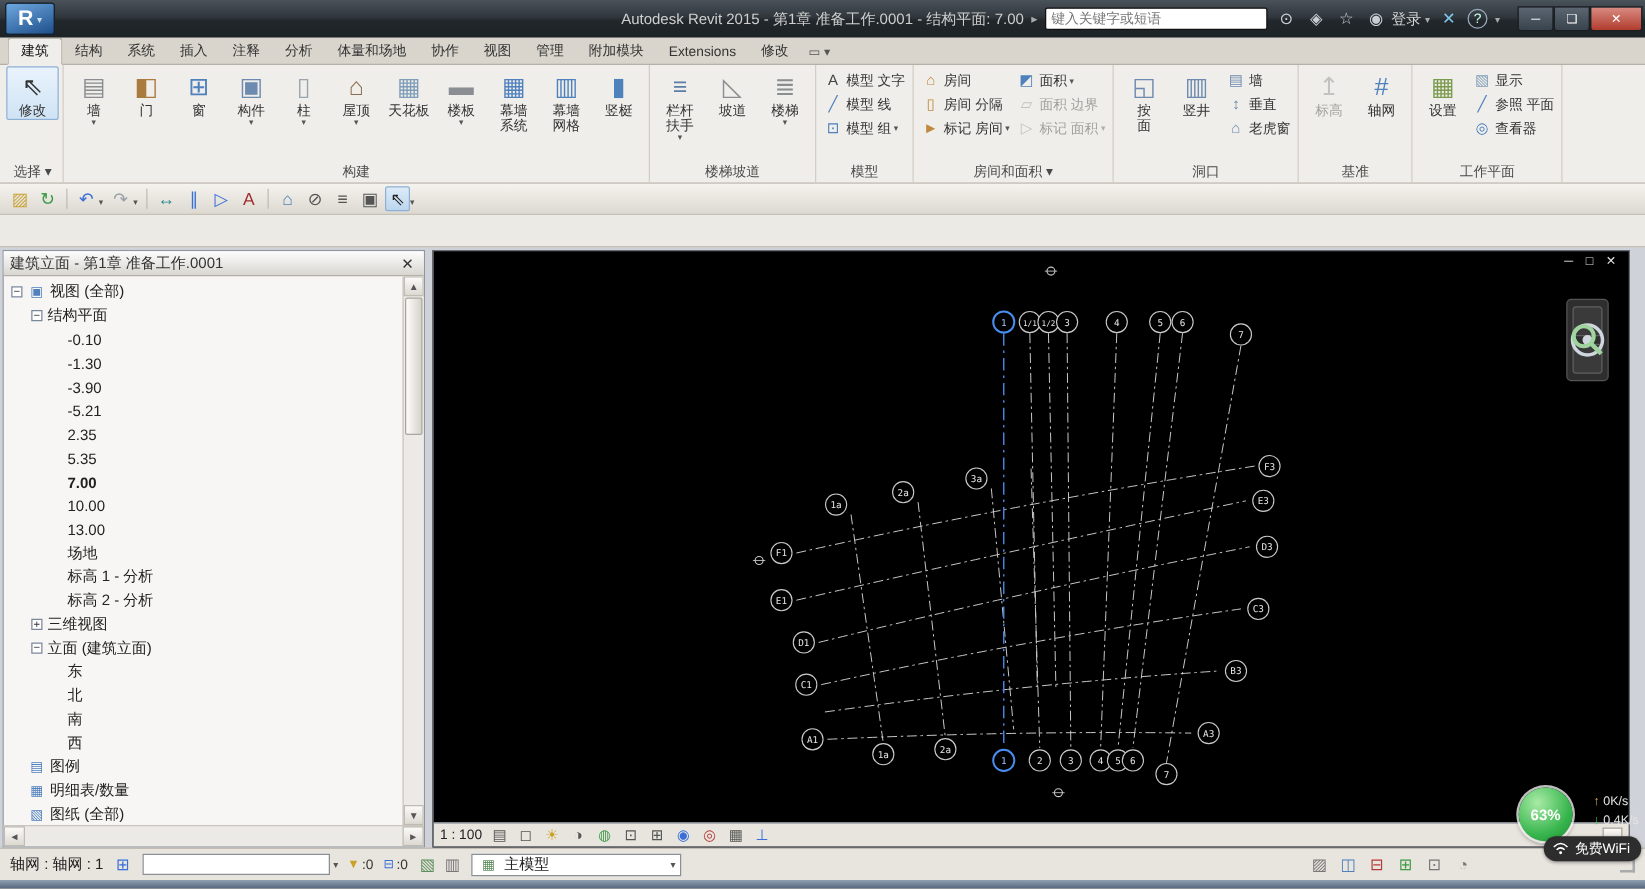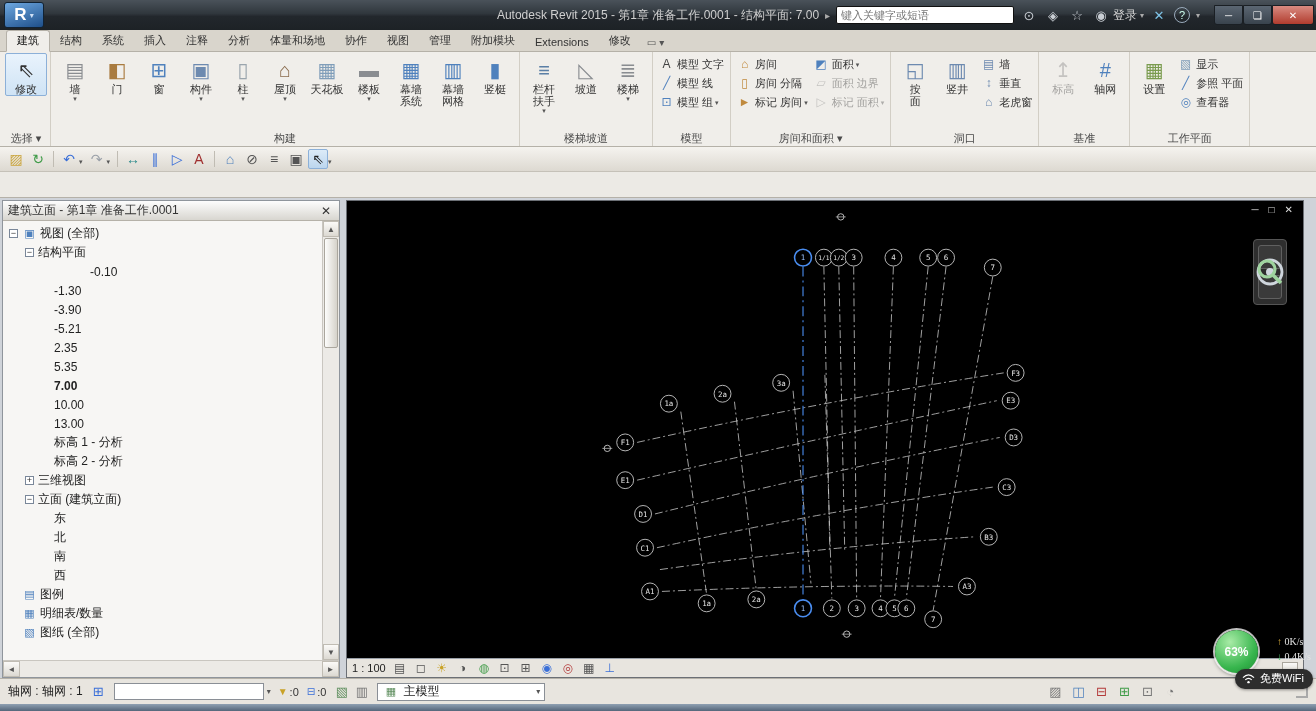--- a/index.html
+++ b/index.html
@@ -123,21 +123,21 @@
   .sb-right { margin-left:auto; display:flex; align-items:center; gap:6px; padding-right:110px; }
   .grip { width:12px; height:12px; border-right:2px solid #aaa; border-bottom:2px solid #aaa; }
   .framebottom { height:7px; background:linear-gradient(#8fa0b2,#54667a); }
 
   
   .ball { position:absolute; right:58px; bottom:38px; width:43px; height:43px; border-radius:50%;
           background:radial-gradient(circle at 35% 28%, #a8eba6, #37b54d 62%, #1d8c33);
           box-shadow:0 0 0 2px rgba(255,255,255,.75), 0 2px 4px rgba(0,0,0,.5);
           display:flex; align-items:center; justify-content:center; color:#fff; font-weight:bold; font-size:12px; z-index:9; }
   .net { position:absolute; right:5px; bottom:47px; z-index:9; font-size:10px; color:#e3e3e3; line-height:15px;
-         text-align:left;font-family:Liberation Serif, serif; }
+         text-align:left; }
   .net .up { color:#e0b23e; } .net .dn { color:#53c96d; }
   .wifi { position:absolute; right:3px; bottom:22px; z-index:10; background:#2d2d2d; color:#fff; border-radius:10px;
           padding:2px 9px 3px 7px; font-size:11px; display:flex; align-items:center; gap:5px;
           box-shadow:0 1px 3px rgba(0,0,0,.4); }
 </style>
 </head>
 <body>
 
 <div class="app">
 
@@ -429,21 +429,21 @@
         <div class="tree" id="tree">
             <div class="trow" style="padding-left: 6px;">
               <span class="exp">−</span>
               <span class="ticon" style="color: rgb(79, 129, 189);">▣</span>
               <span>视图 (全部)</span>
             </div>
             <div class="trow" style="padding-left: 22px;">
               <span class="exp">−</span>
               <span>结构平面</span>
             </div>
-            <div class="trow" style="padding-left: 38px; margin-left: 36px;">
+            <div class="trow" style="padding-left: 38px;">
               <span class="expspace"></span>
               <span>-0.10</span>
             </div>
             <div class="trow" style="padding-left: 38px;">
               <span class="expspace"></span>
               <span>-1.30</span>
             </div>
             <div class="trow" style="padding-left: 38px;">
               <span class="expspace"></span>
               <span>-3.90</span>
@@ -464,20 +464,24 @@
               <span class="expspace"></span>
               <b>7.00</b>
             </div>
             <div class="trow" style="padding-left: 38px;">
               <span class="expspace"></span>
               <span>10.00</span>
             </div>
             <div class="trow" style="padding-left: 38px;">
               <span class="expspace"></span>
               <span>13.00</span>
+            </div>
+            <div class="trow" style="padding-left: 38px;">
+              <span class="expspace"></span>
+              <span>场地</span>
             </div>
             <div class="trow" style="padding-left: 38px;">
               <span class="expspace"></span>
               <span>标高 1 - 分析</span>
             </div>
             <div class="trow" style="padding-left: 38px;">
               <span class="expspace"></span>
               <span>标高 2 - 分析</span>
             </div>
             <div class="trow" style="padding-left: 22px;">

